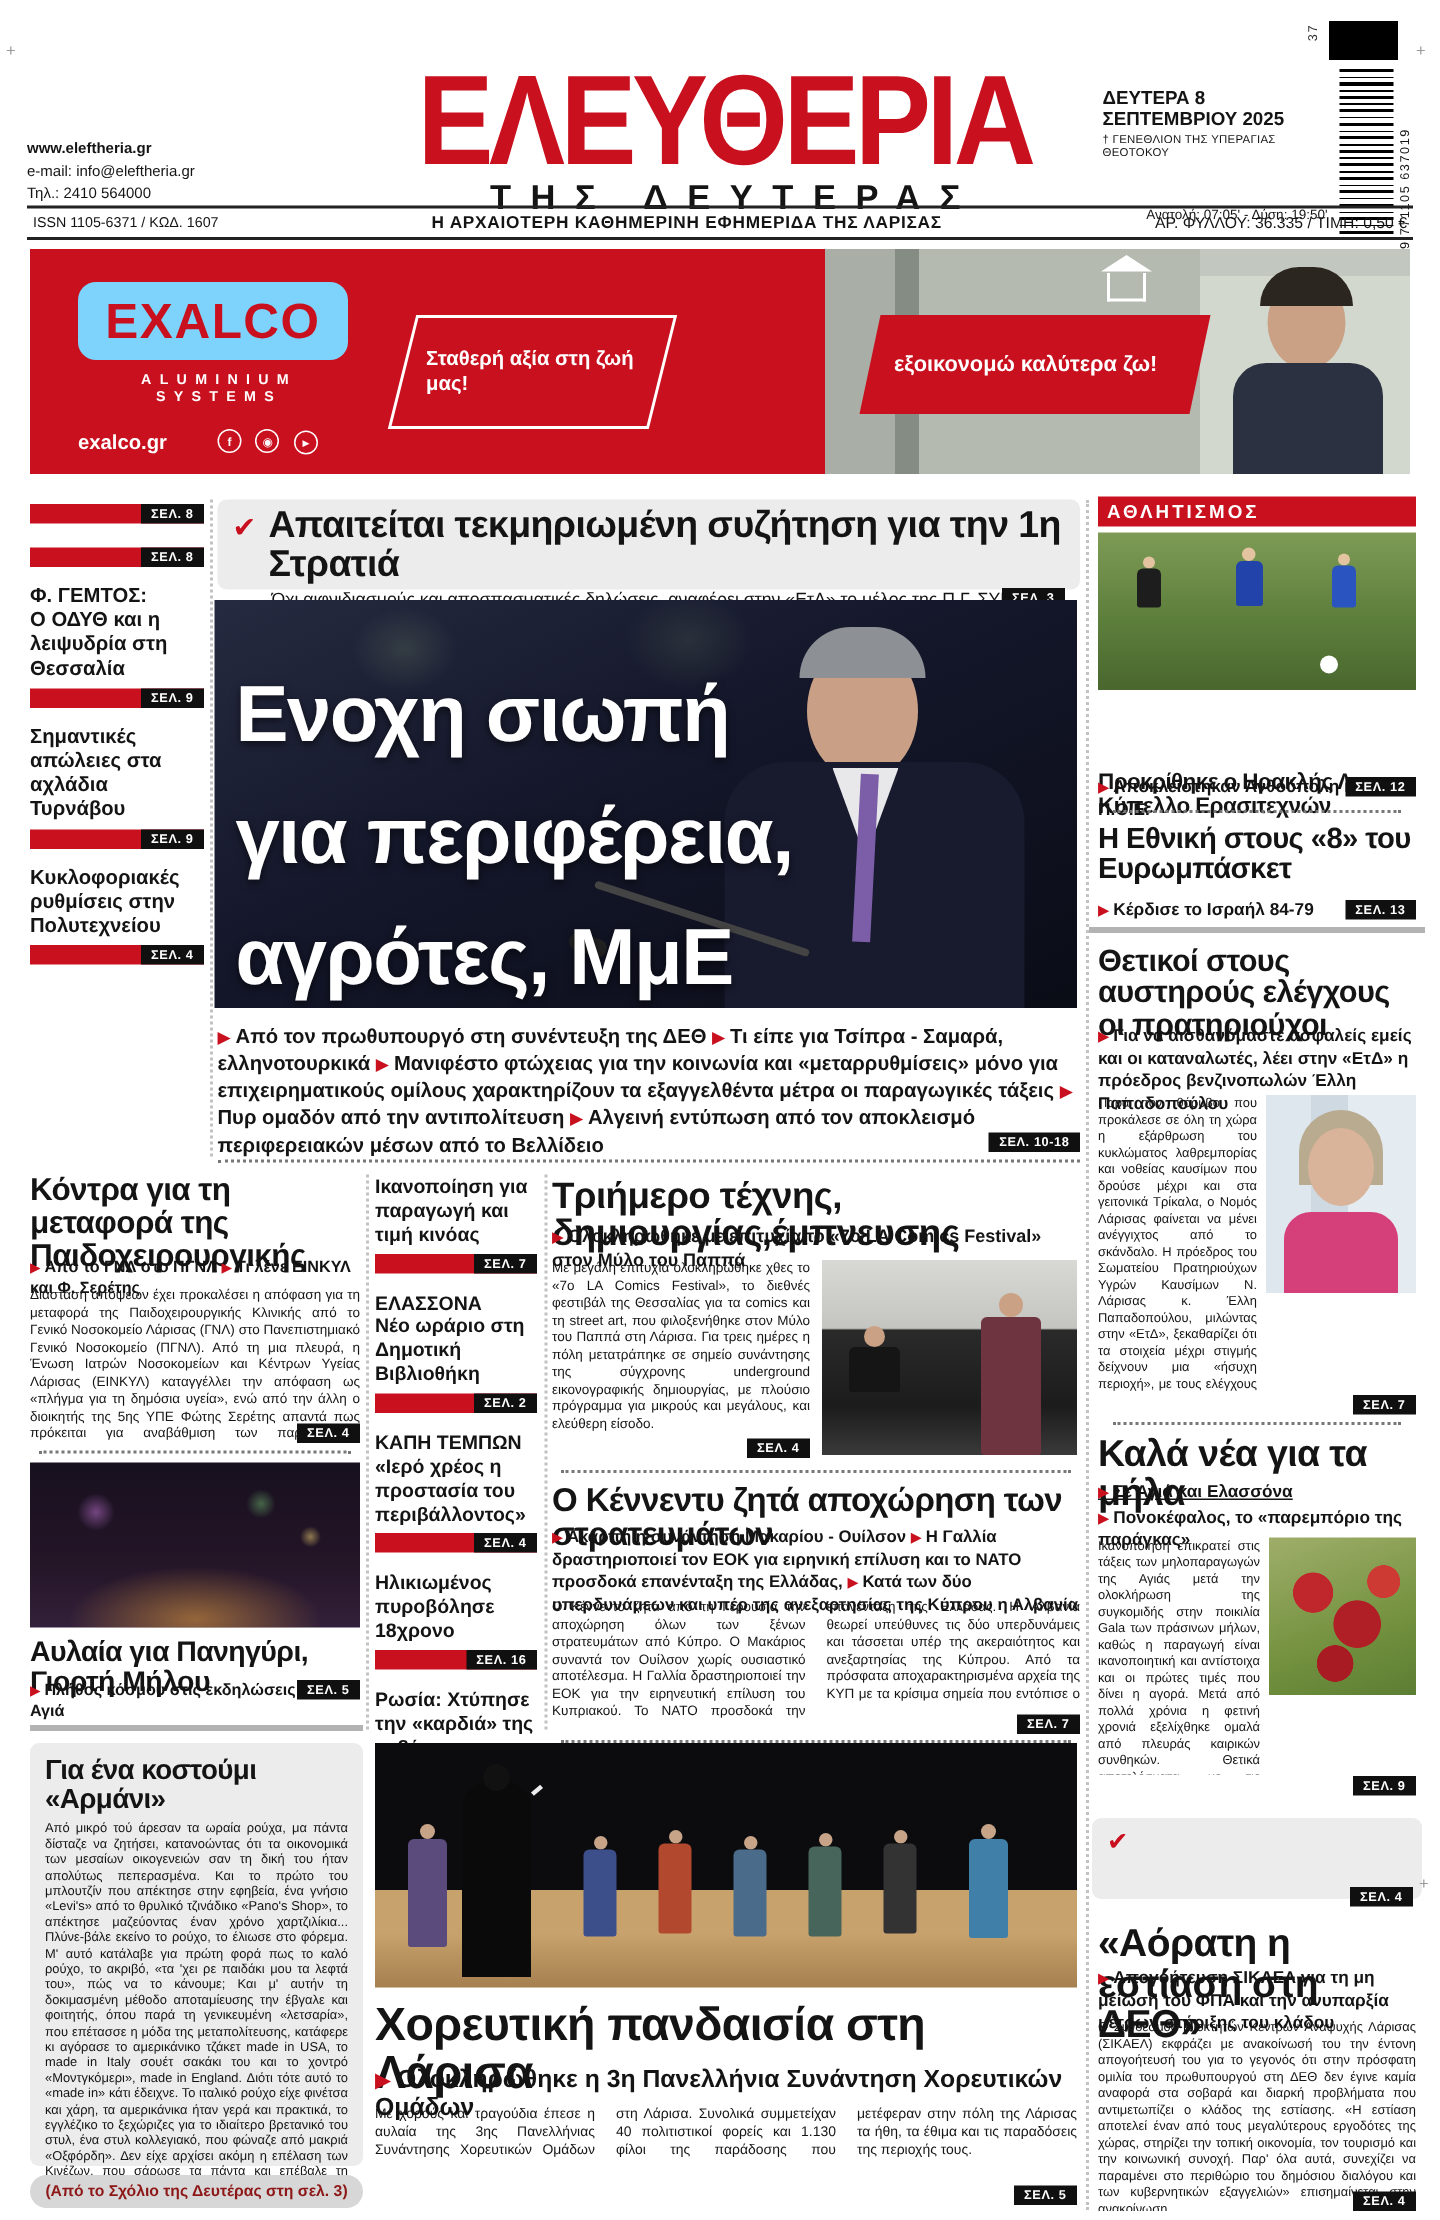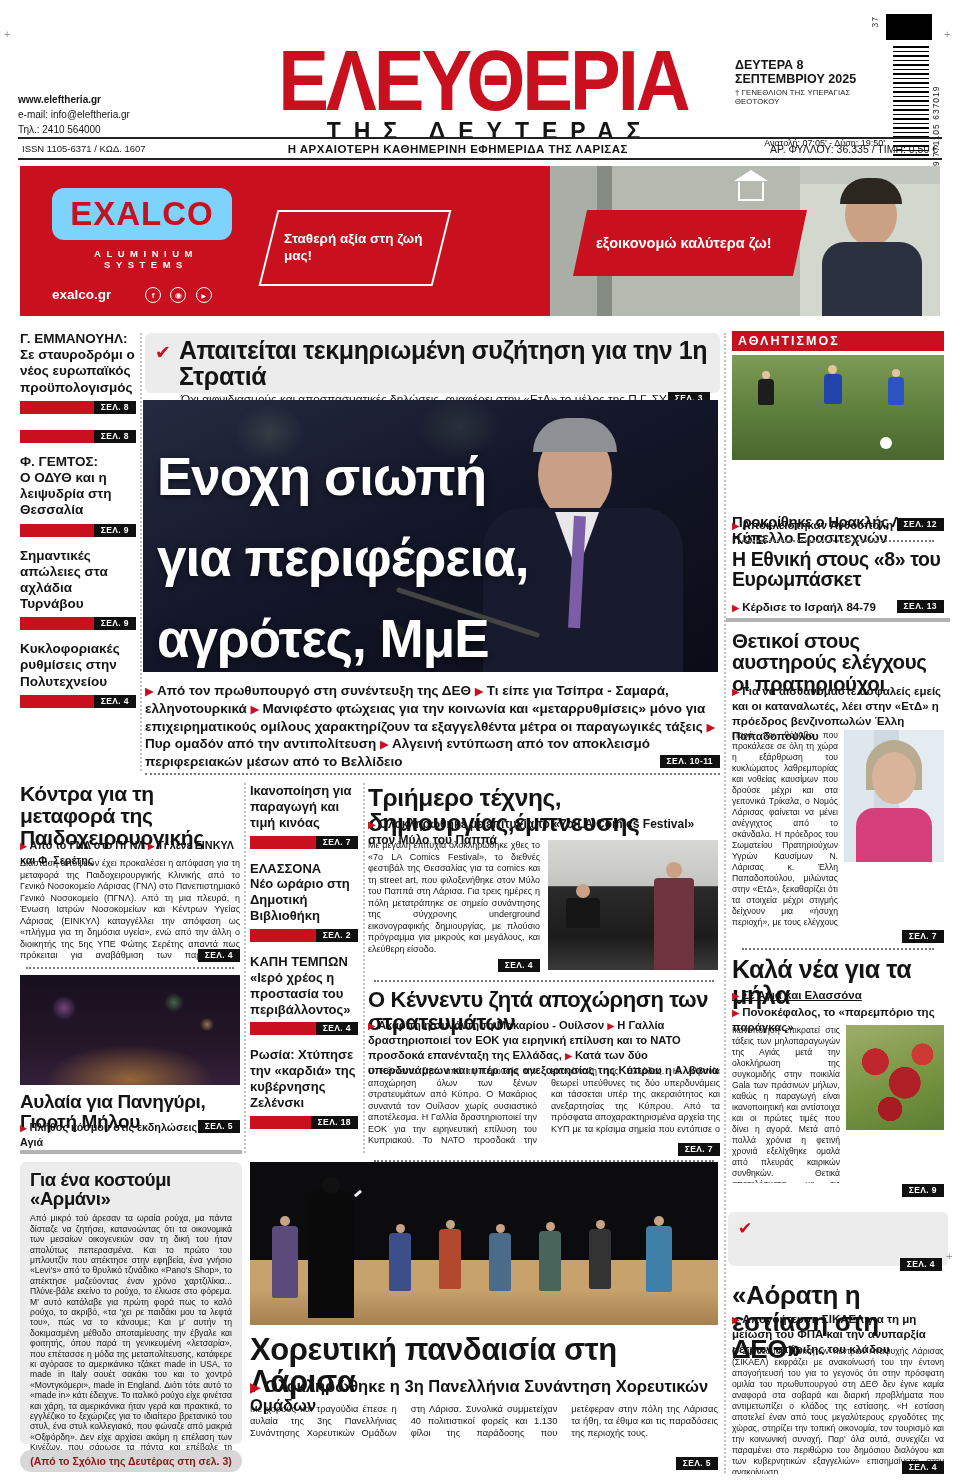--- a/index.html
+++ b/index.html
@@ -131,22 +131,20 @@
     </div>
   </div>
 
   <div class="abs dot-v" style="left:140px;top:333px;height:438px;"></div>
   <div class="abs dot-v" style="left:724px;top:333px;height:1140px;"></div>
   <div class="abs dot-v" style="left:244px;top:783px;height:370px;"></div>
   <div class="abs dot-v" style="left:363px;top:783px;height:370px;"></div>
 
   <div class="abs" style="left:20px;top:331px;width:116px;display:flex;flex-direction:column;gap:11px;">
     <div>
-      <div class="b pre" style="font-size:13.5px;line-height:1.2;">Γ. ΕΜΜΑΝΟΥΗΛ:
-Σε σταυροδρόμι ο νέος ευρωπαϊκός προϋπολογισμός</div>
       <div class="sbar">
           <span class="pg">ΣΕΛ. 8</span>
         </div>
     </div>
     <div>
       <div class="sbar">
           <span class="pg">ΣΕΛ. 8</span>
         </div>
     </div>
     <div>
@@ -195,21 +193,21 @@
       <div>αγρότες, ΜμΕ</div>
     </div>
   </div>
 
   <div class="abs" style="left:145px;top:682px;width:575px;height:86px;font-size:13.5px;font-weight:bold;line-height:1.32;">
     <span class="blt">Από τον πρωθυπουργό στη συνέντευξη της ΔΕΘ</span>
     <span class="blt">Τι είπε για Τσίπρα - Σαμαρά, ελληνοτουρκικά</span>
     <span class="blt">Μανιφέστο φτώχειας για την κοινωνία και «μεταρρυθμίσεις» μόνο για επιχειρηματικούς ομίλους χαρακτηρίζουν τα εξαγγελθέντα μέτρα οι παραγωγικές τάξεις</span>
     <span class="blt">Πυρ ομαδόν από την αντιπολίτευση</span>
     <span class="blt">Αλγεινή εντύπωση από τον αποκλεισμό περιφερειακών μέσων από το Βελλίδειο</span>
-    <span class="pg pg-abs">ΣΕΛ. 10-11</span>
+    <span class="pg pg-abs">ΣΕΛ. 10-18</span>
   </div>
   <div class="abs dot-h" style="left:145px;top:773px;width:575px;"></div>
 
   <div class="abs" style="left:732px;top:331px;width:212px;height:20px;background:var(--red);color:#fff;font-weight:bold;font-size:12.5px;letter-spacing:2px;line-height:20px;padding-left:6px;box-sizing:border-box;">ΑΘΛΗΤΙΣΜΟΣ</div>
   <div class="ph ph-foot" style="left:732px;top:355px;width:212px;height:105px;">
     <div class="head-dot" style="left:30px;top:16px;width:8px;height:8px;background:#e3c3a0;"></div>
     <div class="torso" style="left:26px;top:24px;width:16px;height:26px;background:#1d1d1d;"></div>
     <div class="head-dot" style="left:96px;top:10px;width:9px;height:9px;background:#e3c3a0;"></div>
     <div class="torso" style="left:92px;top:19px;width:18px;height:30px;background:#2244aa;"></div>
     <div class="head-dot" style="left:160px;top:14px;width:8px;height:8px;background:#e3c3a0;"></div>
@@ -298,20 +296,26 @@
 Νέο ωράριο στη Δημοτική Βιβλιοθήκη</div>
       <div class="sbar">
           <span class="pg">ΣΕΛ. 2</span>
         </div>
     </div>
     <div>
       <div class="b pre" style="font-size:13px;line-height:1.22;">ΚΑΠΗ ΤΕΜΠΩΝ
 «Ιερό χρέος η προστασία του περιβάλλοντος»</div>
       <div class="sbar">
           <span class="pg">ΣΕΛ. 4</span>
+        </div>
+    </div>
+    <div>
+      <div class="b pre" style="font-size:13px;line-height:1.22;">Ηλικιωμένος πυροβόλησε 18χρονο</div>
+      <div class="sbar">
+          <span class="pg">ΣΕΛ. 16</span>
         </div>
     </div>
     <div>
       <div class="b pre" style="font-size:13px;line-height:1.22;">Ρωσία: Χτύπησε την «καρδιά» της κυβέρνησης Ζελένσκι</div>
       <div class="sbar">
           <span class="pg">ΣΕΛ. 18</span>
         </div>
     </div>
   </div>
 

